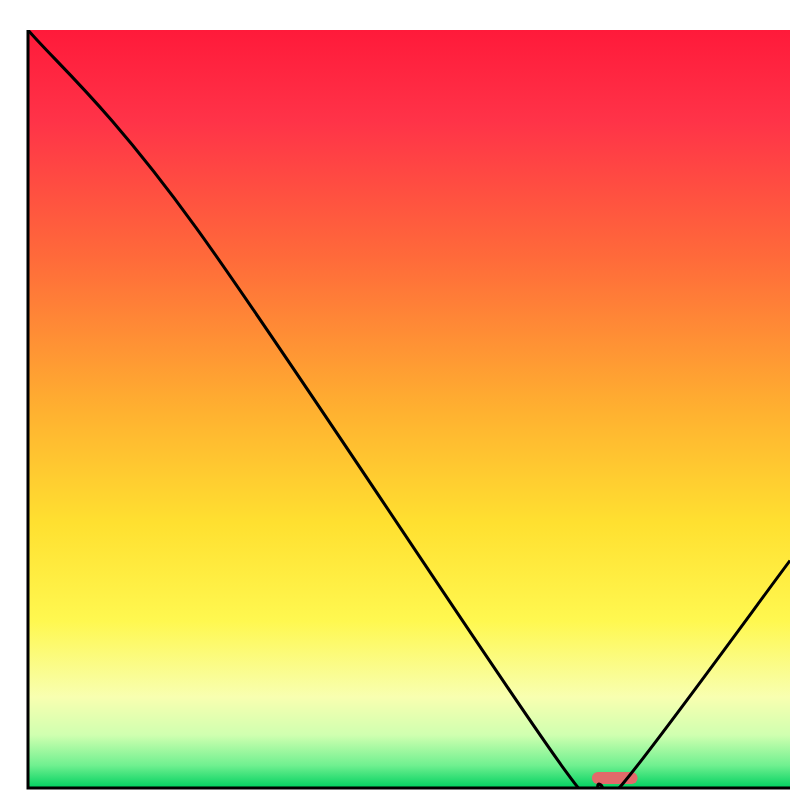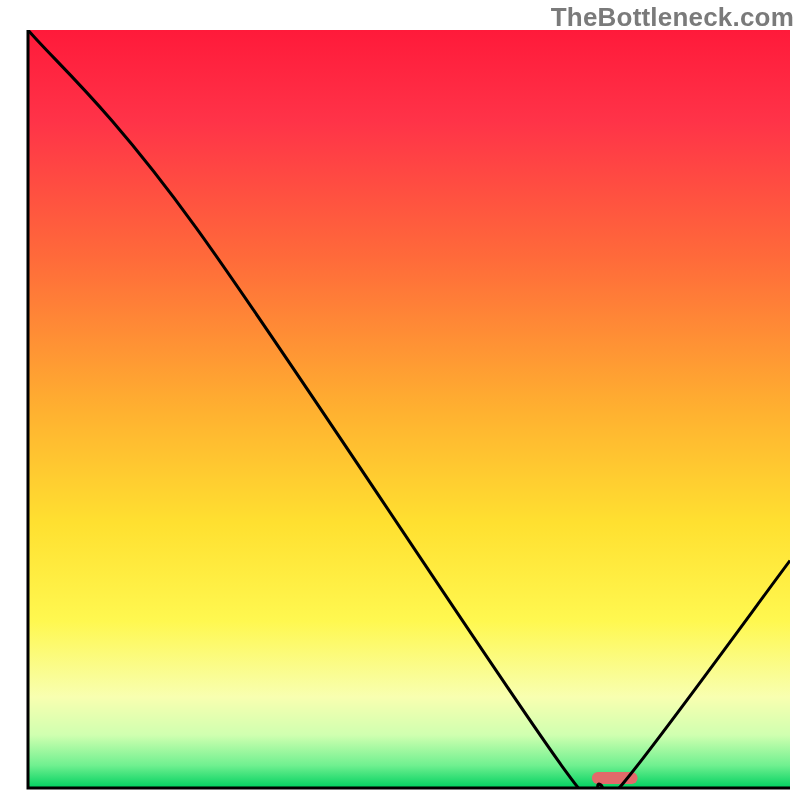--- a/index.html
+++ b/index.html
@@ -43,21 +43,20 @@
   }
   .optimal-mark {
     fill: #e26a6a;
     stroke: none;
   }
 </style>
 </head>
 <body>
 
 <div class="chart-container">
-  <div class="watermark">TheBottleneck.com</div>
 
   <svg id="chart-svg" width="800" height="800">
     <defs>
       <linearGradient id="bg-grad" x1="0" y1="0" x2="0" y2="1">
           <stop offset="0%" stop-color="#ff1a3a"></stop>
           <stop offset="12%" stop-color="#ff3348"></stop>
           <stop offset="30%" stop-color="#ff6a3a"></stop>
           <stop offset="50%" stop-color="#ffb030"></stop>
           <stop offset="65%" stop-color="#ffe030"></stop>
           <stop offset="78%" stop-color="#fff850"></stop>

